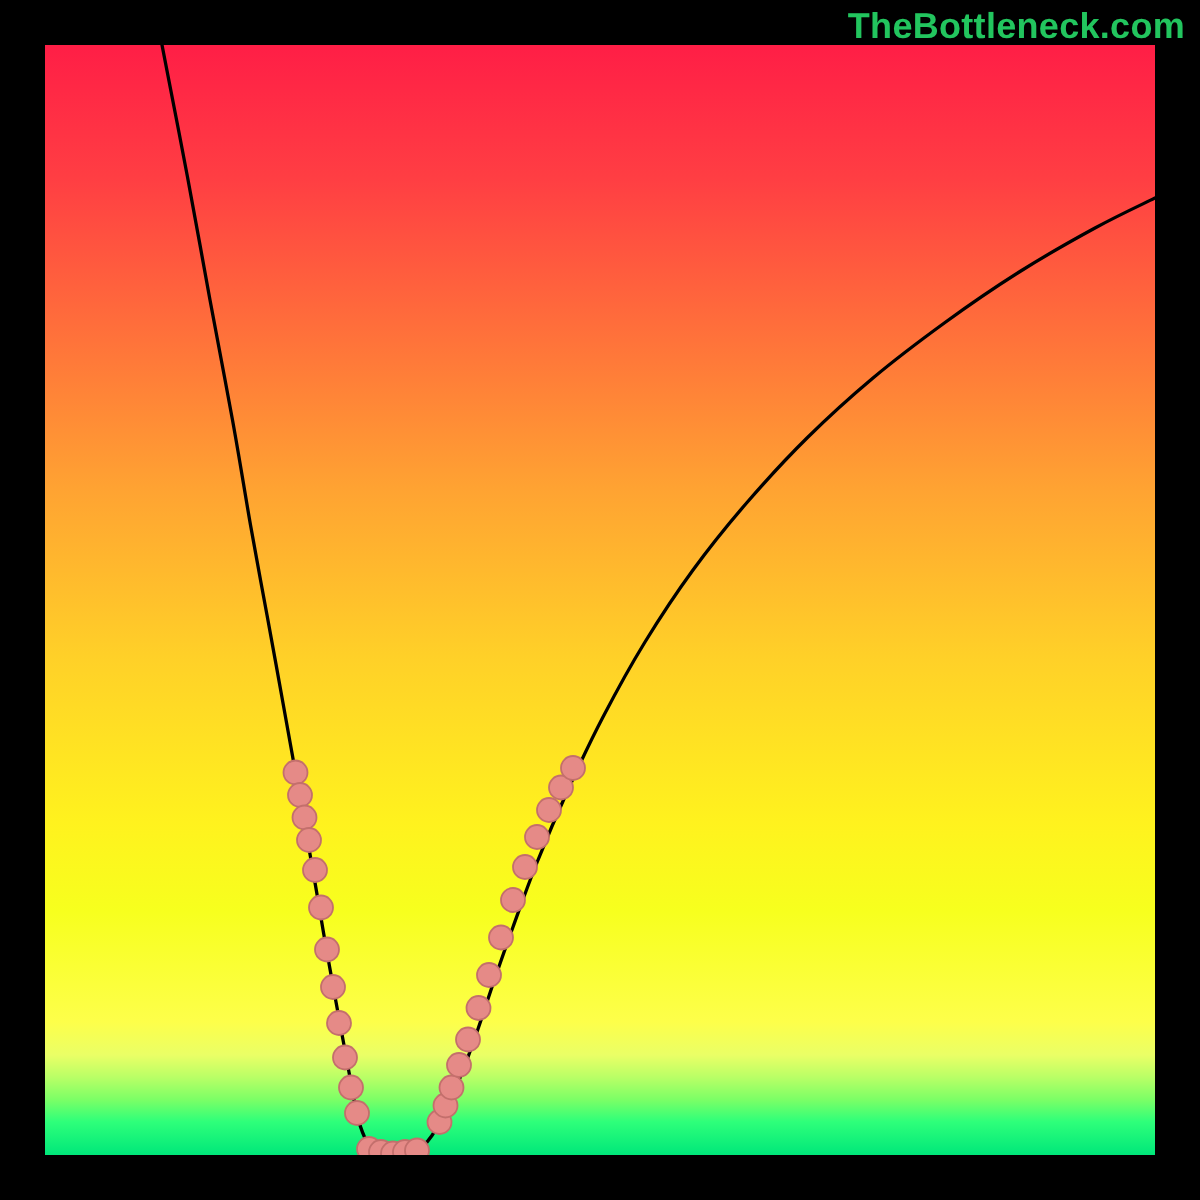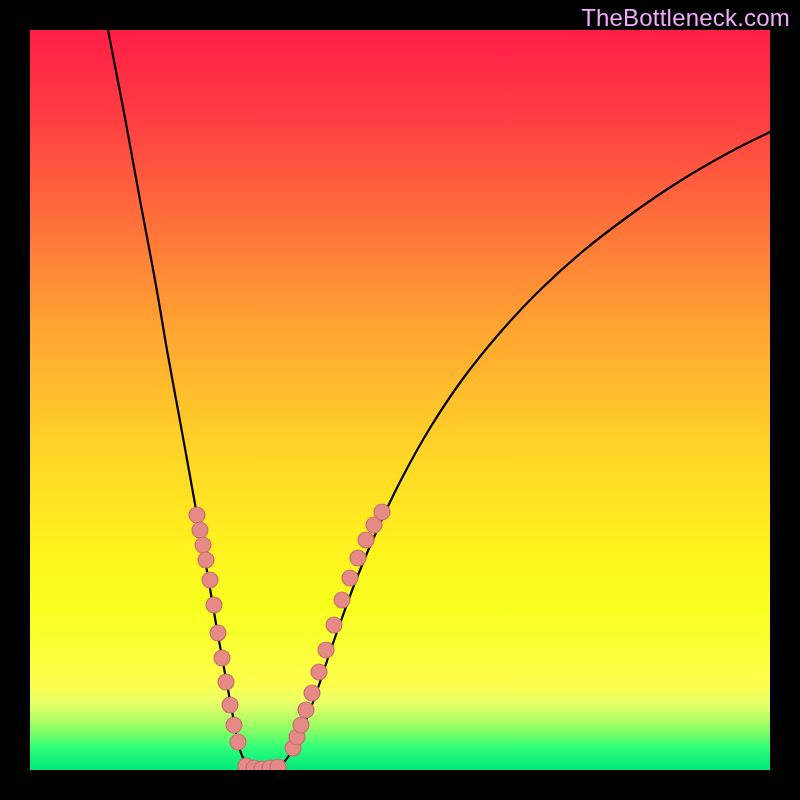--- a/index.html
+++ b/index.html
@@ -8,23 +8,23 @@
     width: 800px;
     height: 800px;
     background: #000;
     font-family: Arial, Helvetica, sans-serif;
     overflow: hidden;
   }
   .watermark {
     position: absolute;
     top: 4px;
     right: 10px;
-    color: #f0abfc;
+    color: #22c55e;
     font-size: 24px;
-    font-weight: 400;
+    font-weight: 700;
     letter-spacing: 0.2px;
     z-index: 10;
   }
   .plot-frame {
     position: absolute;
     top: 30px;
     left: 30px;
     width: 740px;
     height: 740px;
     background: #000;

